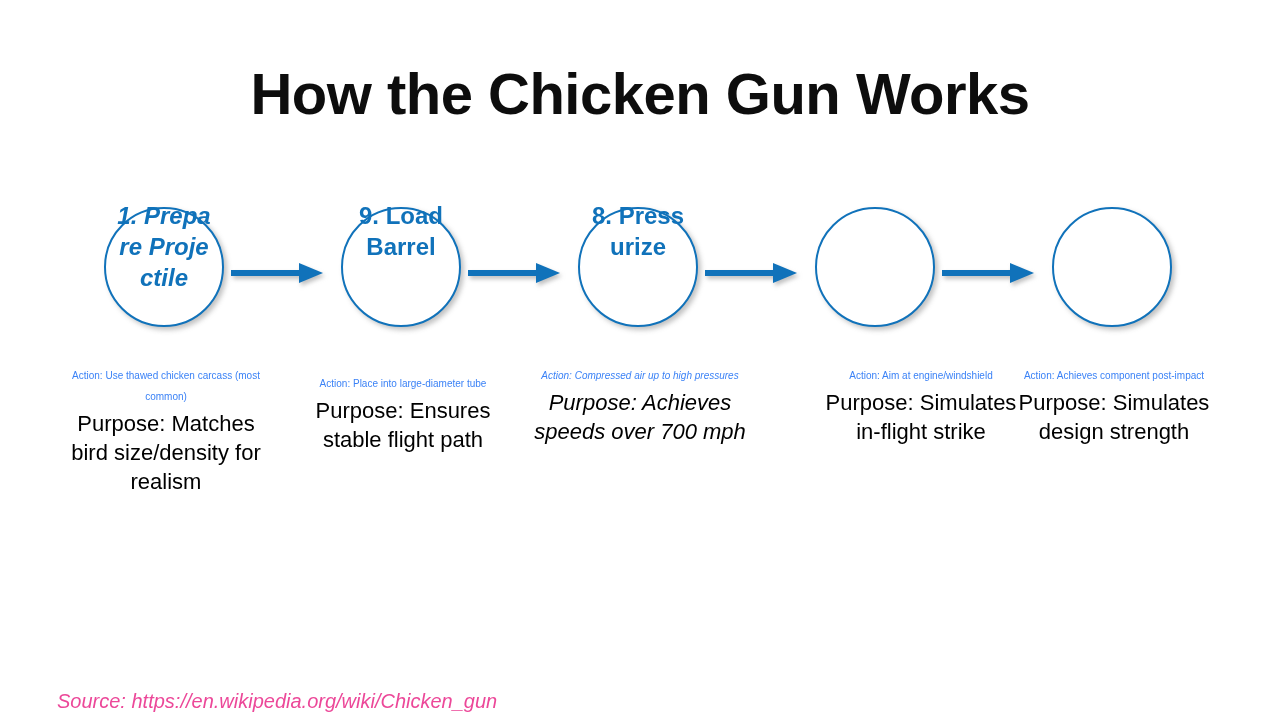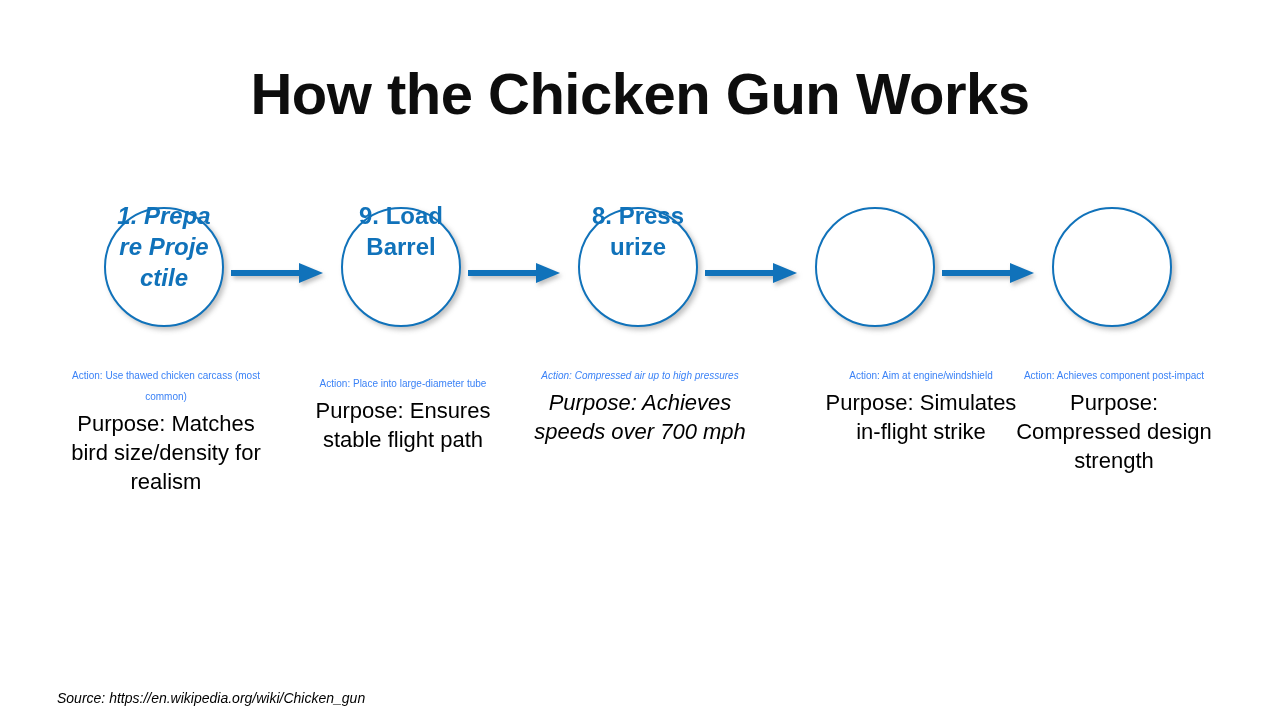--- a/index.html
+++ b/index.html
@@ -103,23 +103,23 @@
     line-height: 29px;
     color: #000000;
     margin-top: 2px;
   }
 
   
   .source {
     position: absolute;
     left: 57px;
     top: 690px;
-    font-size: 14px;
+    font-size: 20px;
     font-style: italic;
-    color: #000000;
+    color: #ec4899;
     white-space: nowrap;
   }
 </style>
 </head>
 <body>
 
 <div class="slide-title">How the Chicken Gun Works</div>
 
 <div class="flow">
 
@@ -183,16 +183,16 @@
   <div class="caption-purpose">Purpose: Achieves speeds over 700 mph</div>
 </div>
 
 <div class="caption" style="left:769px;margin-left:44px;">
   <div class="caption-action">Action: Aim at engine/windshield</div>
   <div class="caption-purpose">Purpose: Simulates in-flight strike</div>
 </div>
 
 <div class="caption" style="left:1006px;">
   <div class="caption-action">Action: Achieves component post-impact</div>
-  <div class="caption-purpose">Purpose: Compressed design strength</div>
+  <div class="caption-purpose">Purpose: Simulates design strength</div>
 </div>
 
 <div class="source">Source: https://en.wikipedia.org/wiki/Chicken_gun</div>
 
 </body></html>

